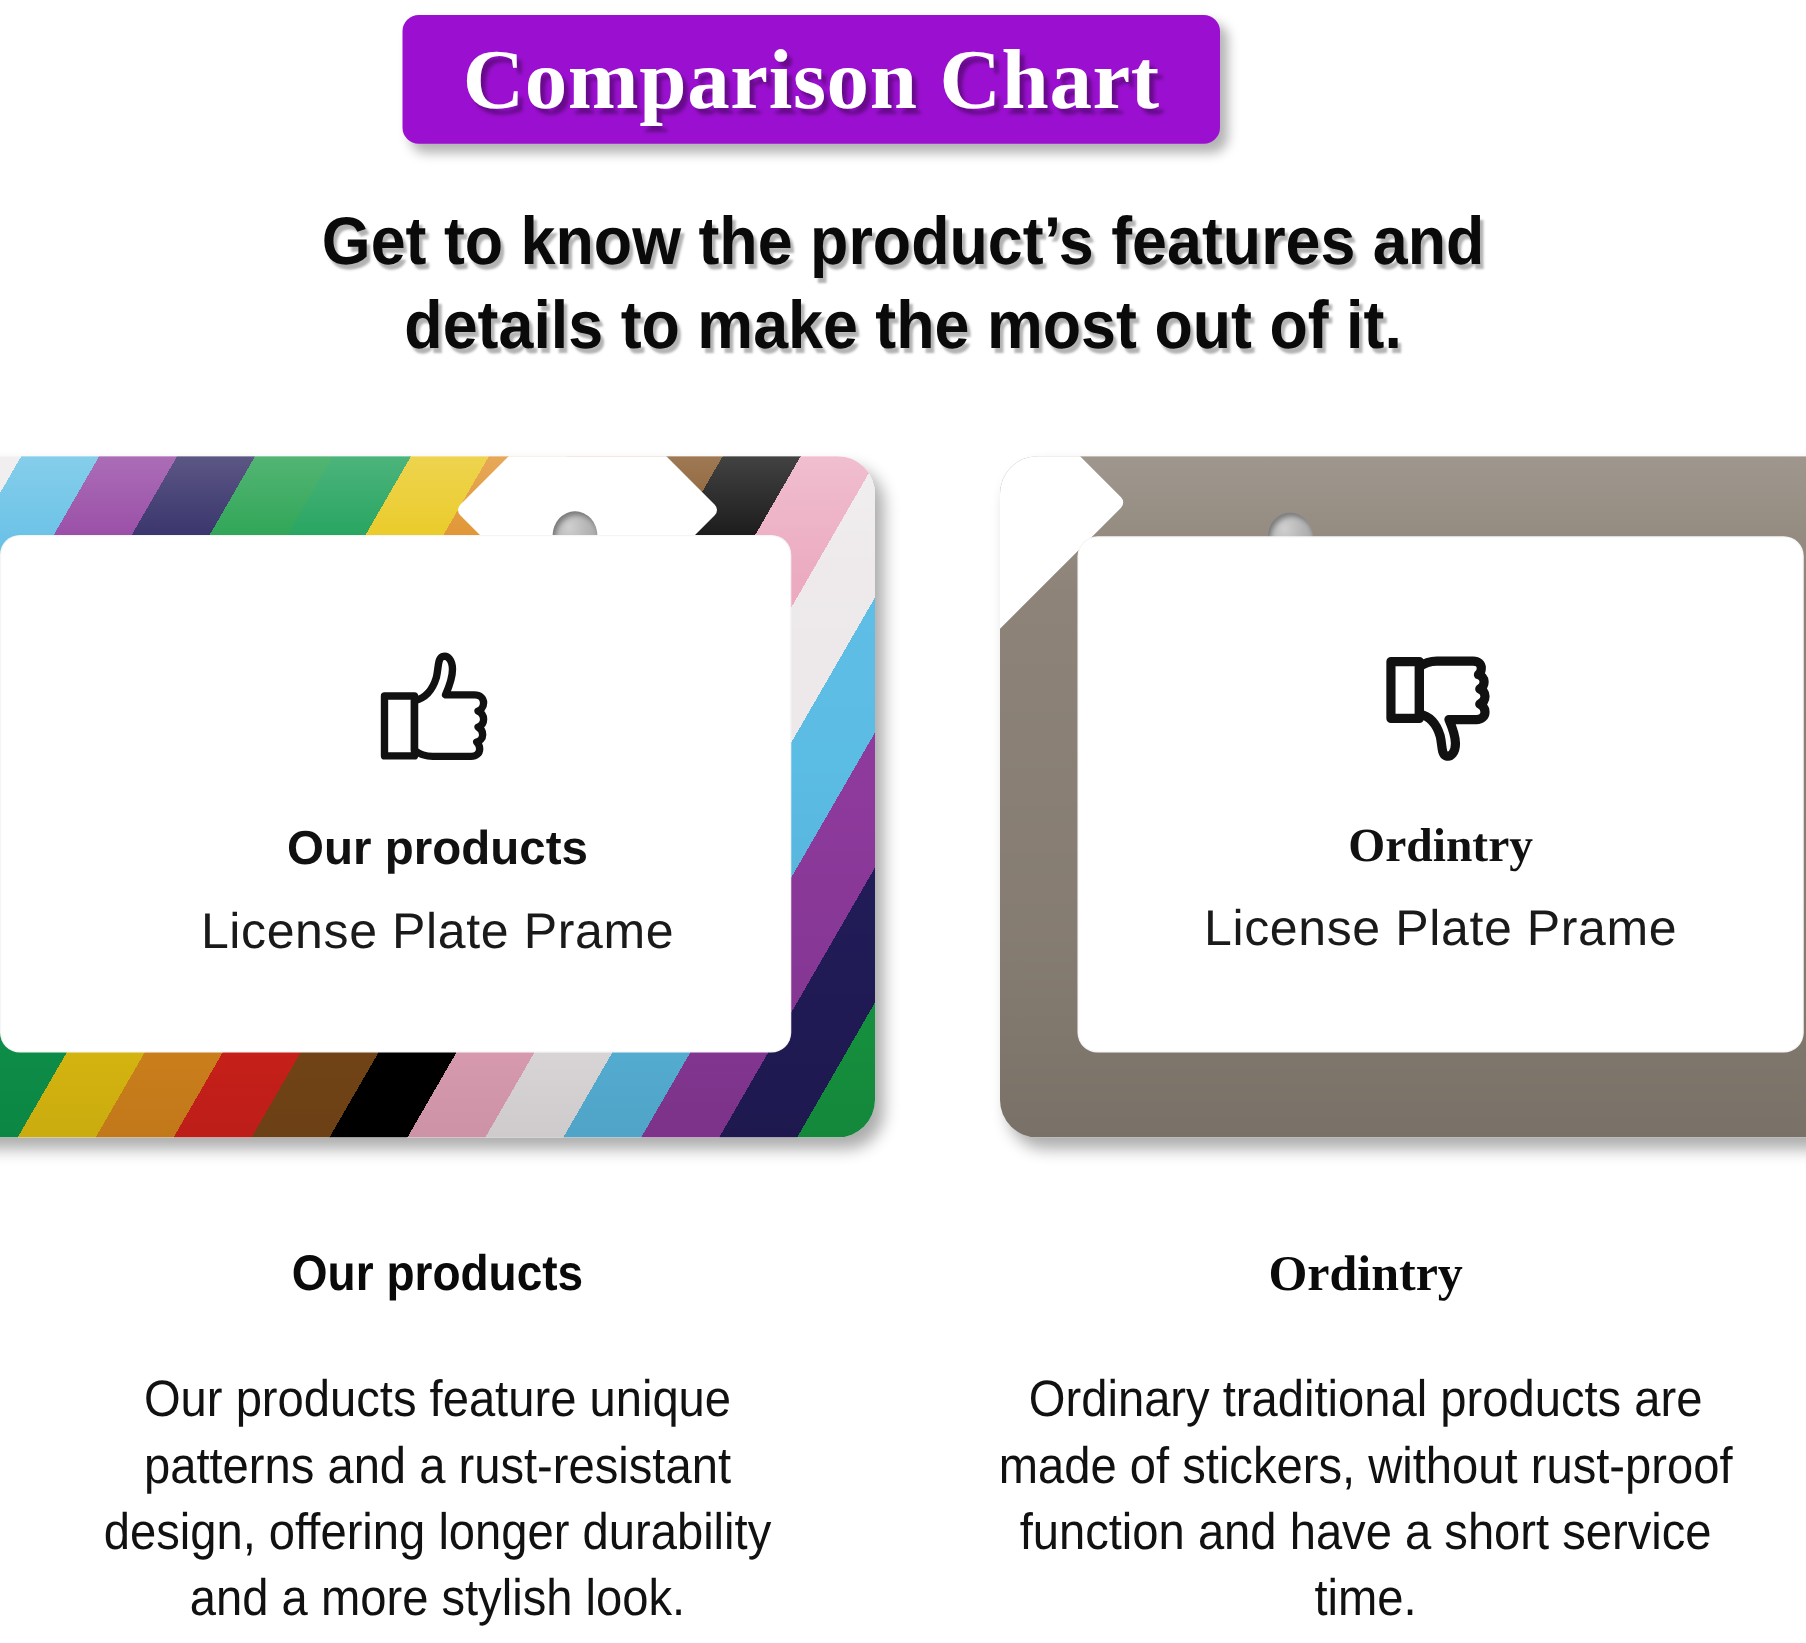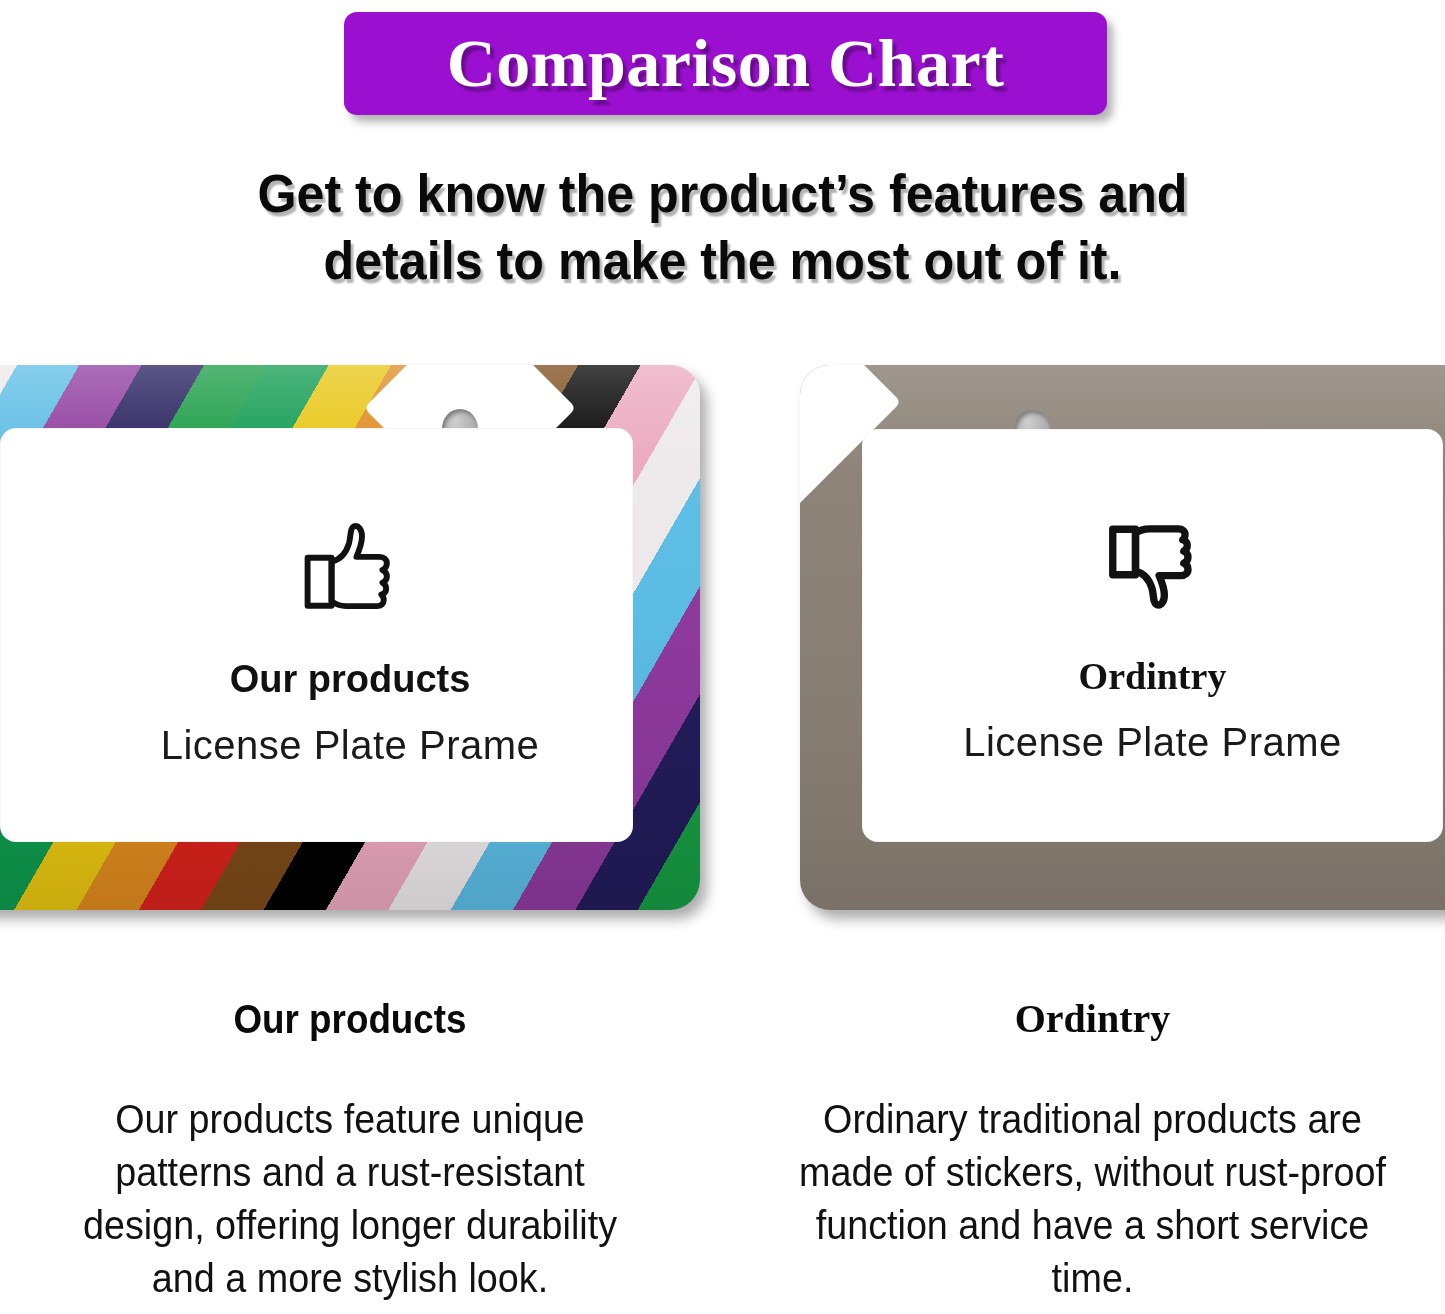--- a/index.html
+++ b/index.html
@@ -7,22 +7,22 @@
     width:1445px;height:1314px;
     background:#ffffff;
     font-family:"Liberation Sans", sans-serif;
     overflow:hidden;
     position:relative;
   }
 
   
   #title-banner{
     position:absolute;
-    left:344px; top:12px;
-    width:763px; height:103px;
+    left:322px; top:12px;
+    width:654px; height:103px;
     background:#9B10D0;
     border-radius:13px;
     box-shadow:6px 7px 9px rgba(0,0,0,.30);
     display:flex; align-items:center; justify-content:center;
   }
   #title-text{
     font-family:"Liberation Serif", serif;
     font-weight:bold;
     font-size:68px;
     color:#ffffff;

